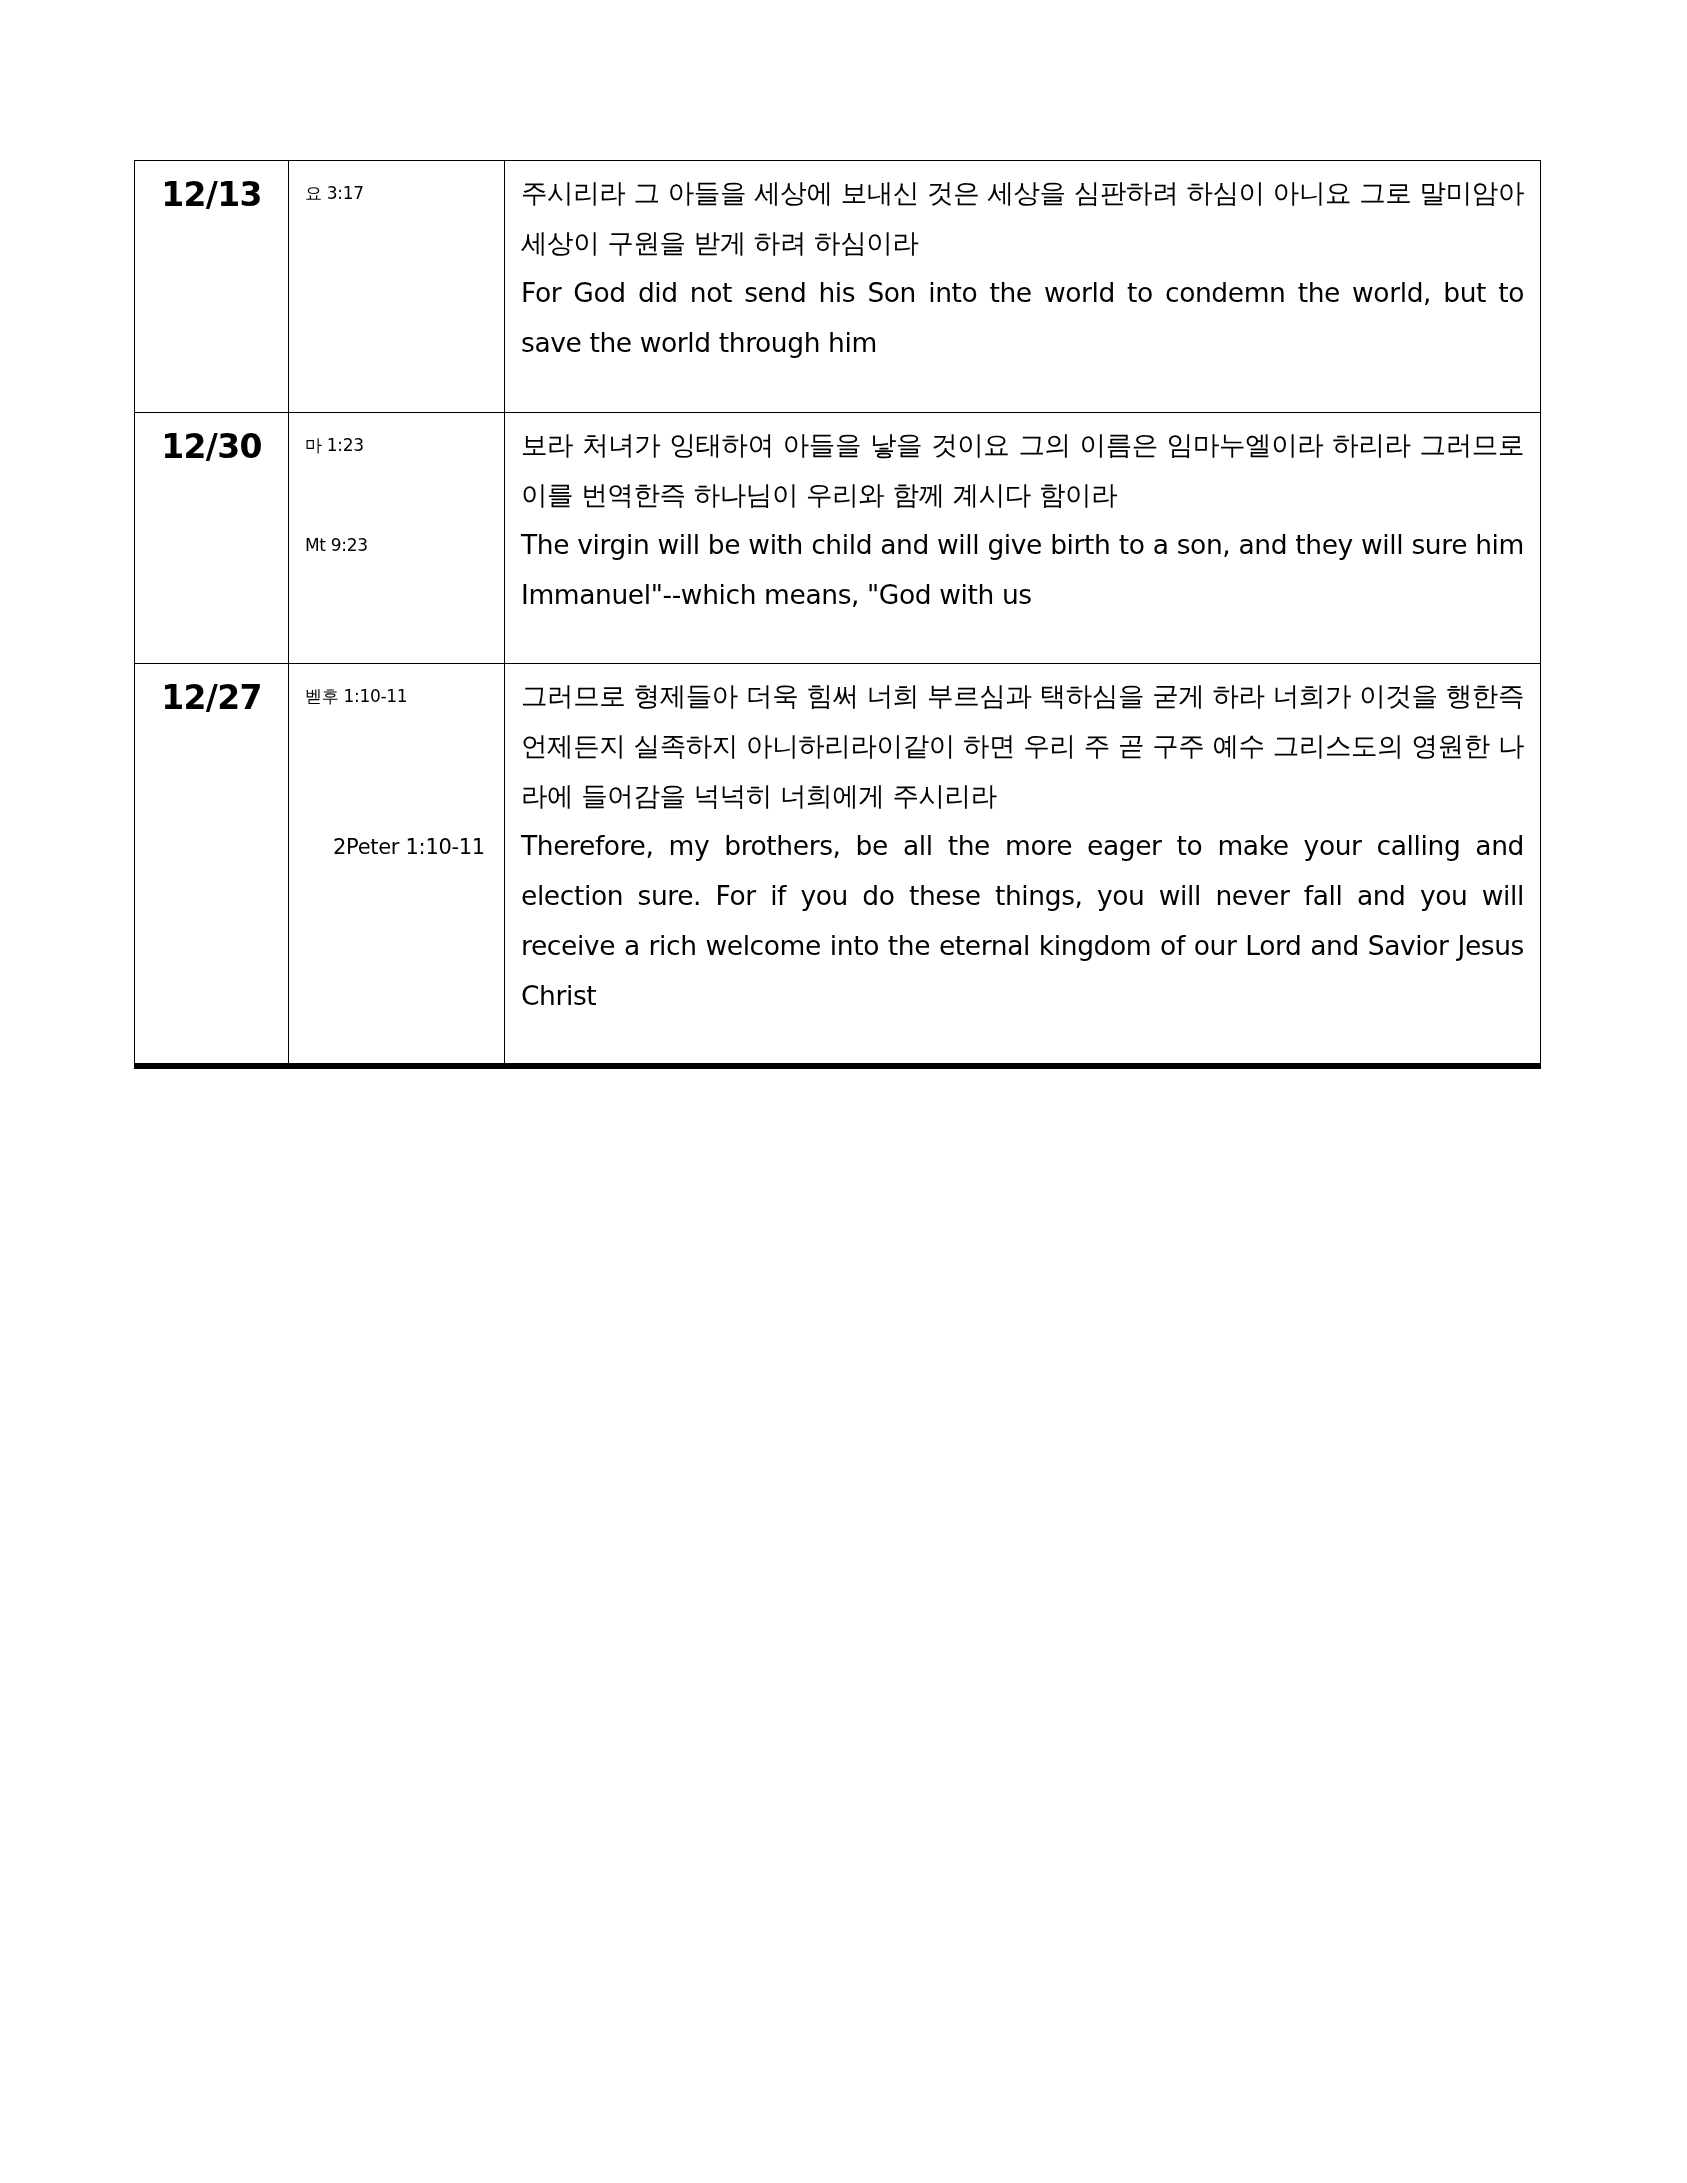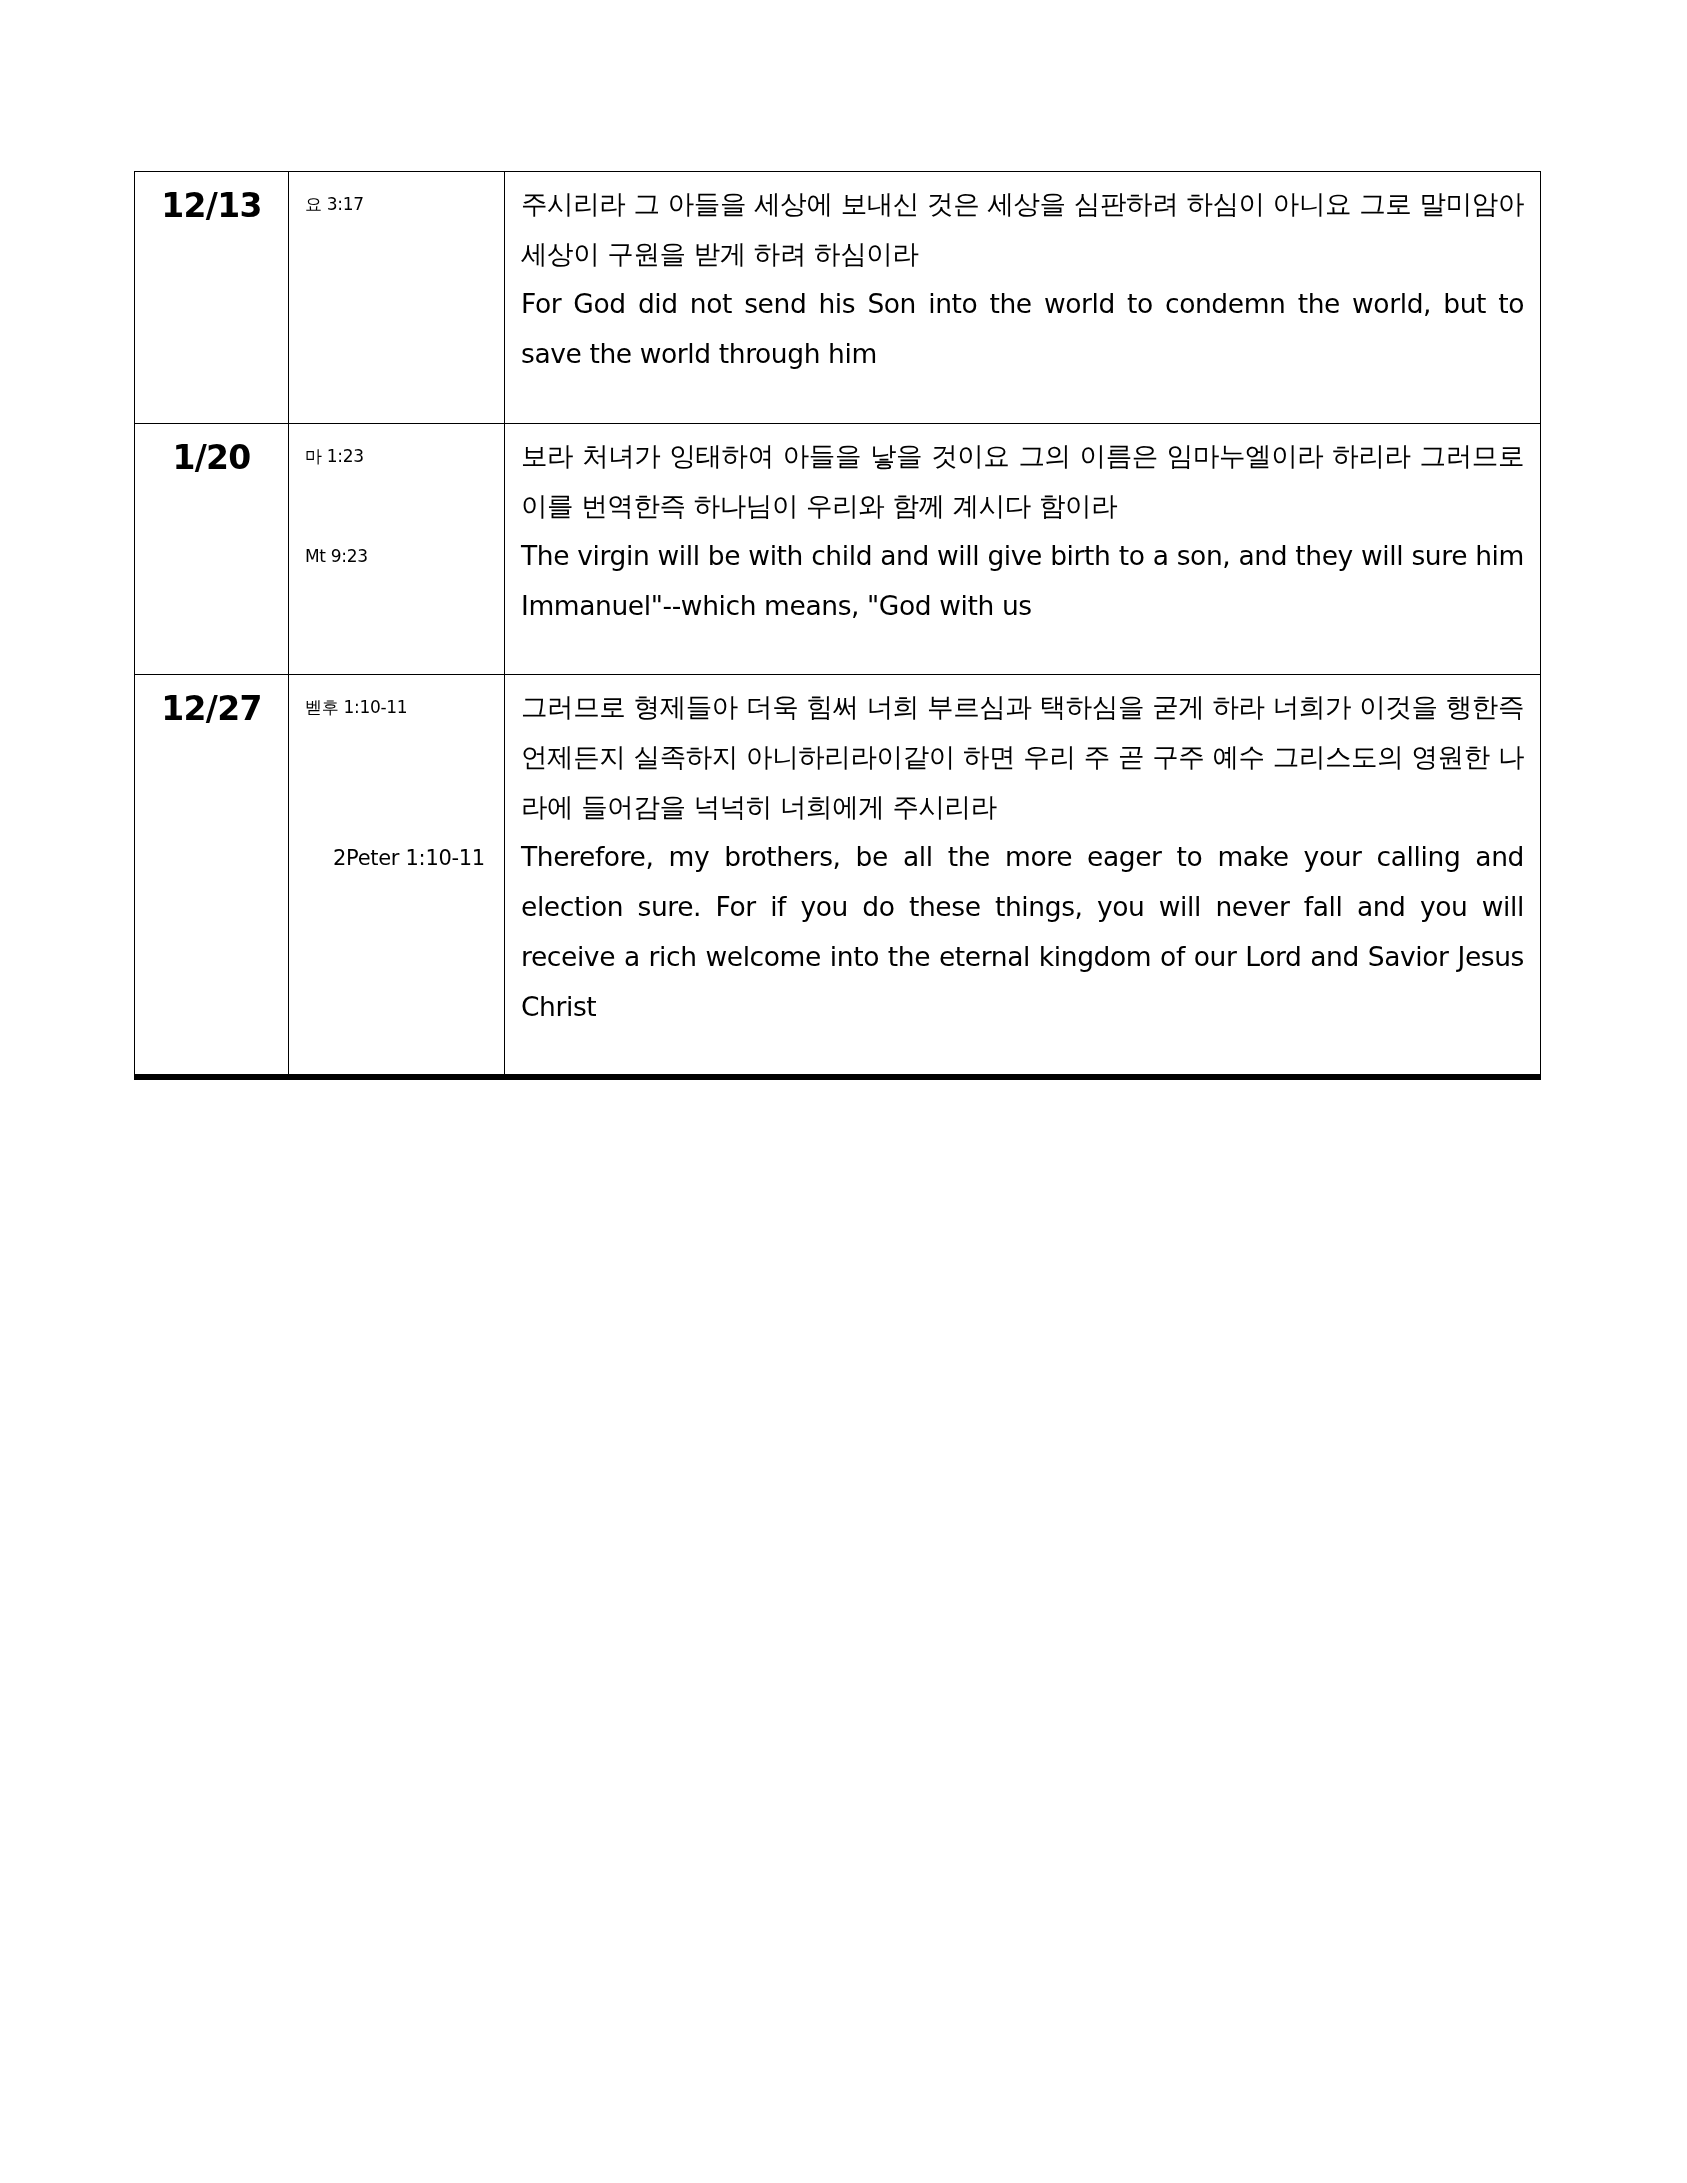--- a/index.html
+++ b/index.html
@@ -1,18 +1,18 @@
 <!DOCTYPE html>
 <html style="font-size:10.6px"><head>
 <meta charset="utf-8">
 <style>
   html, body { margin: 0; padding: 0; background: #ffffff; }
   body { width: 1687px; height: 2183px; position: relative; overflow: hidden;
          font-family: "DejaVu Sans", "Liberation Sans", sans-serif; color: #000; }
-  .verse-table { position: absolute; left: 134px; top: 171px; width: 1407px;
+  .verse-table { position: absolute; left: 134px; top: 160px; width: 1407px;
                  border-collapse: collapse; table-layout: fixed; }
   .verse-table td { border: 1.3px solid #000; vertical-align: top; padding: 0; }
   .verse-table tr:last-child td { border-bottom: 6.6px solid #000; }
   .col-date { width: 154px; }
   .col-ref { width: 216px; }
   .col-text { width: auto; }
   .date { font-weight: bold; font-size: 33px; text-align: center; line-height: 50px;
           padding-top: 9.3px; letter-spacing: -0.7px; }
   .refs { position: relative; padding: 6.6px 0 0 16px; }
   .ref { font-size: 17px; line-height: 50px; white-space: nowrap; letter-spacing: -0.3px; }
@@ -45,21 +45,21 @@
       </td>
       <td>
         <div class="text">
           <p>주시리라 그 아들을 세상에 보내신 것은 세상을 심판하려 하심이 아니요 그로 말미암아 세상이 구원을 받게 하려 하심이라</p>
           <p>For God did not send his Son into the world to condemn the world, but to save the world through him</p>
         </div>
       </td>
     </tr>
     <tr class="r2">
       <td>
-        <div class="date">1/20</div>
+        <div class="date">12/30</div>
       </td>
       <td>
         <div class="refs">
           <div class="ref">마 1:23</div>
           <div class="ref" style="height:50px"></div>
           <div class="ref">Mt 9:23</div>
         </div>
       </td>
       <td>
         <div class="text">

